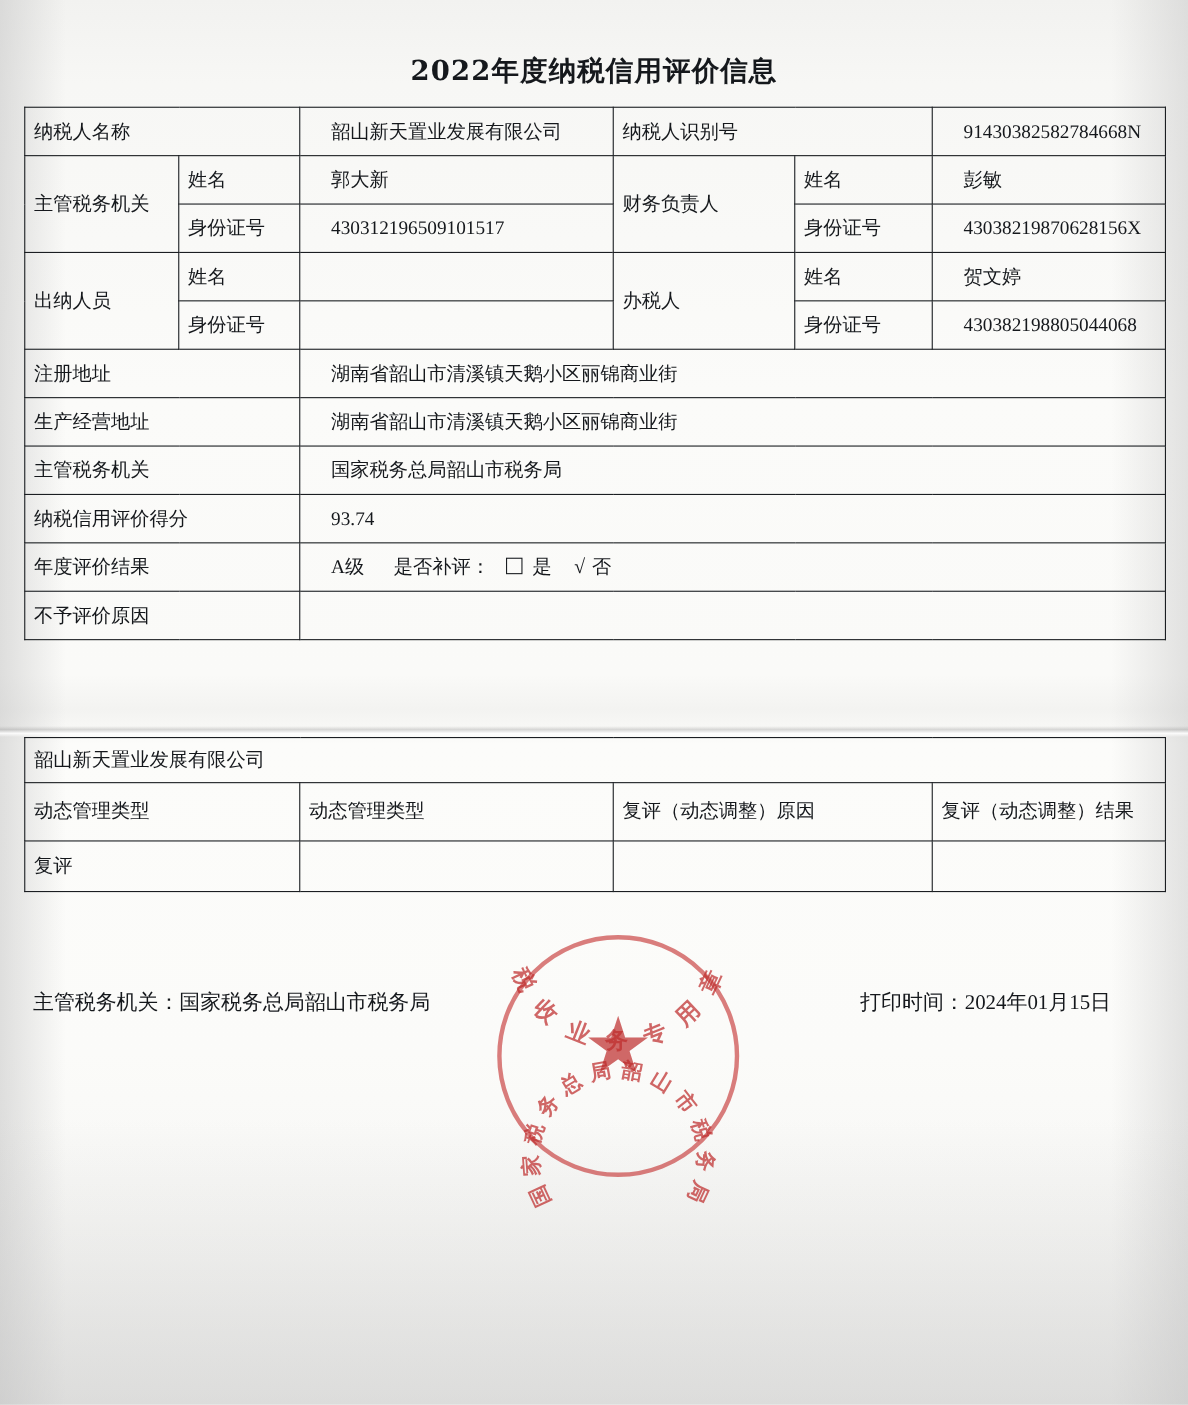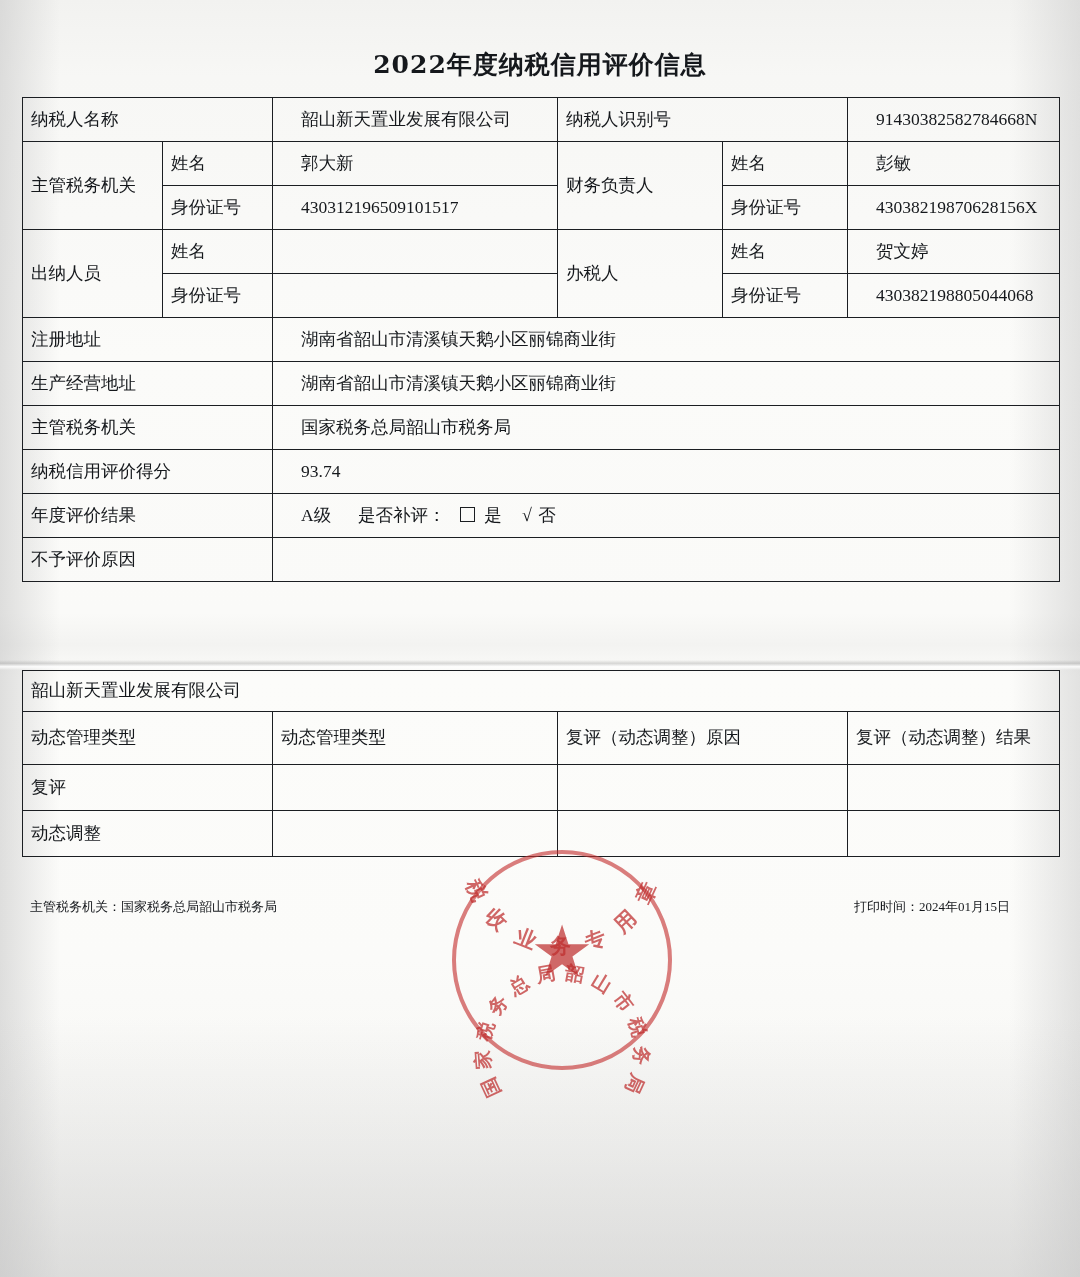--- a/index.html
+++ b/index.html
@@ -96,21 +96,21 @@
   }
   #dyn-table td { height: 45px; }
   #dyn-table .hdr-row td { height: 52px; }
   #dyn-table .banner { height: 40px; font-size: 17.5px; }
 
   .footer {
     position: absolute;
     top: 898px;
     left: 30px;
     width: 1020px;
-    font-size: 13px;
+    font-size: 19px;
     display: flex;
     justify-content: space-between;
     align-items: baseline;
   }
   .footer .left { white-space: nowrap; }
   .footer .right { white-space: nowrap; padding-right: 40px; }
 
   .checkbox {
     display: inline-block;
     width: 13px;
@@ -272,26 +272,20 @@
         <td class="c banner" colspan="4">韶山新天置业发展有限公司</td>
       </tr>
       <tr class="hdr-row">
         <td class="c">动态管理类型</td>
         <td class="c">动态管理类型</td>
         <td class="c">复评（动态调整）原因</td>
         <td class="c">复评（动态调整）结果</td>
       </tr>
       <tr>
         <td class="c">复评</td>
-        <td class="l"></td>
-        <td class="l"></td>
-        <td class="l"></td>
-      </tr>
-      <tr>
-        <td class="c">动态调整</td>
         <td class="l"></td>
         <td class="l"></td>
         <td class="l"></td>
       </tr>
     </tbody>
   </table>
 
   <div class="footer">
     <div class="left">
       <span>主管税务机关：</span><span>国家税务总局韶山市税务局</span>

